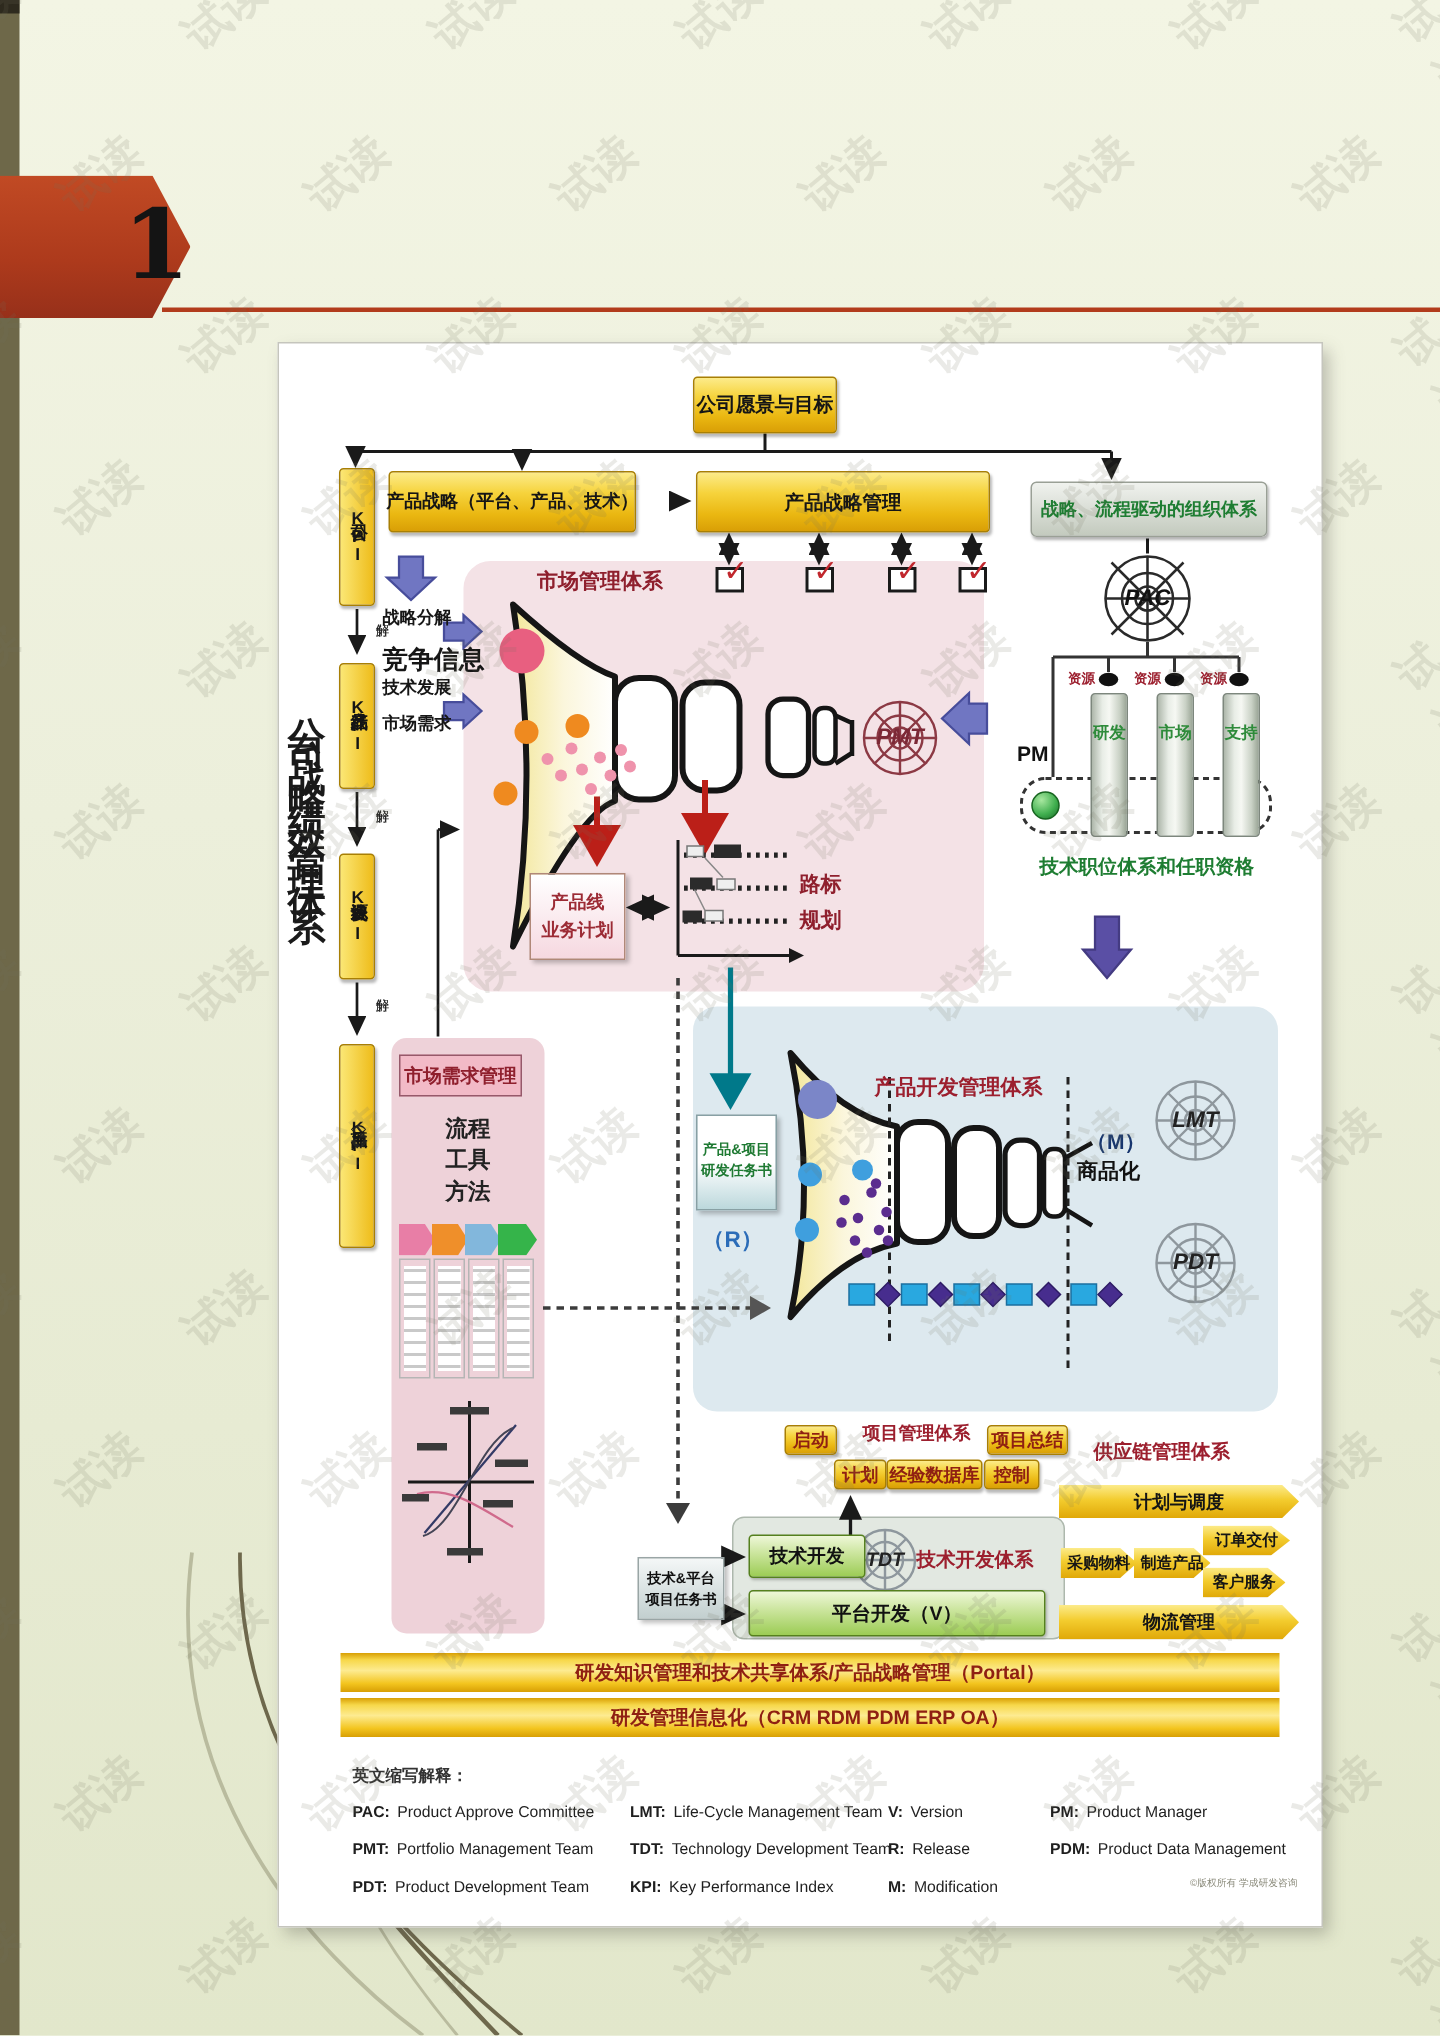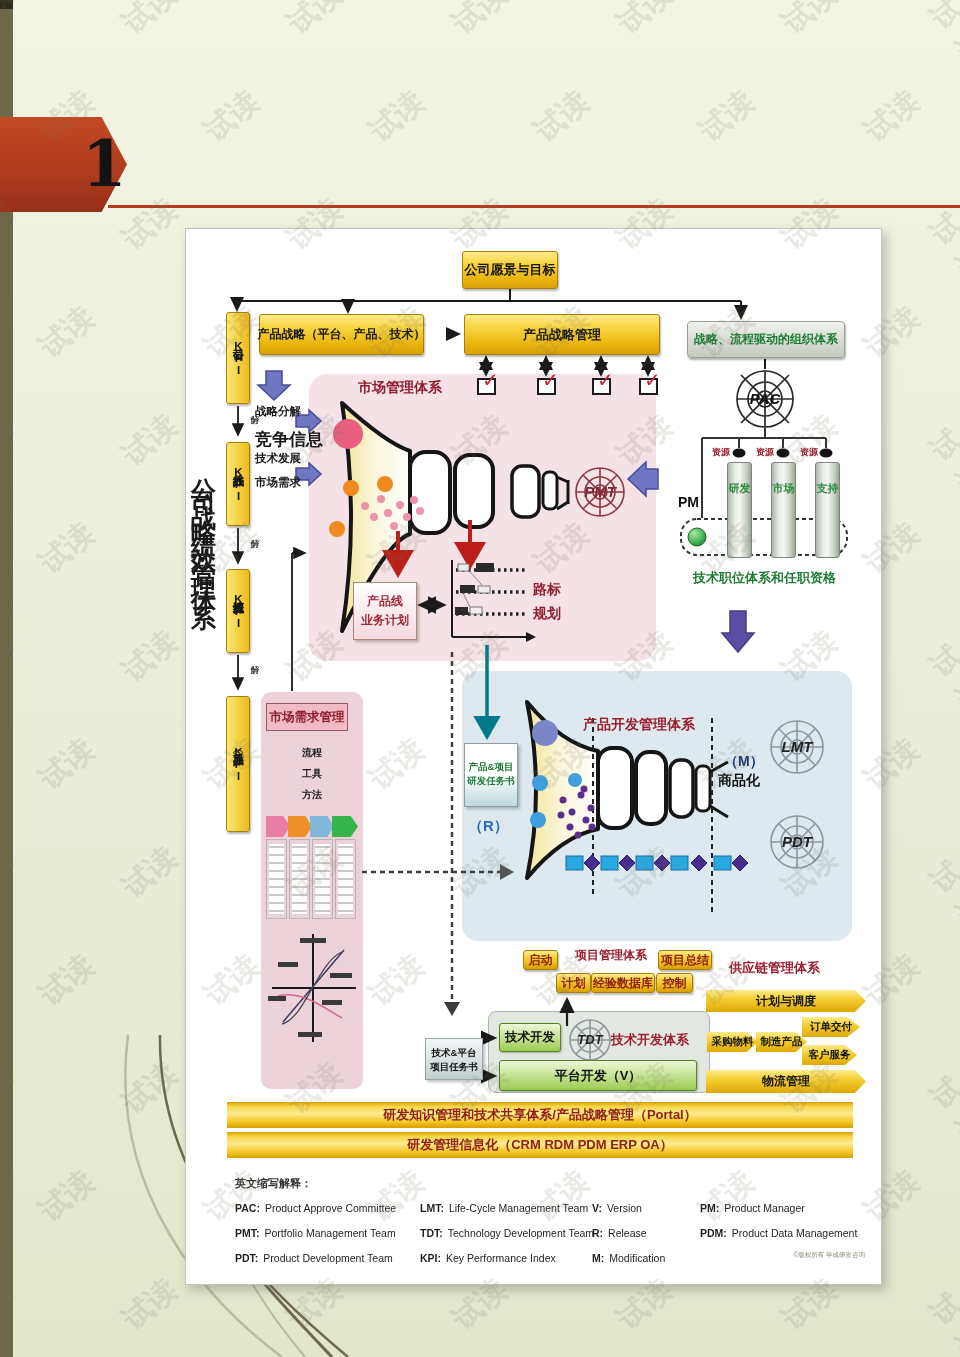--- a/index.html
+++ b/index.html
@@ -355,21 +355,21 @@
               background:linear-gradient(90deg,#aeb7ab 0%,#e8ede6 30%,#f6f8f3 50%,#c9d1c5 80%,#9aa596 100%);
               text-align:center;padding-top:18px;font-size:11px;font-weight:bold;color:#2e8b3a;">
     <span>支持</span></div>
   <div class="abs nw" style="left:678px;top:494px;font-size:14px;font-weight:bold;color:#111;z-index:4;">PM</div>
   <div class="abs nw" style="left:693px;top:569px;font-size:13px;font-weight:bold;color:#1e7d32;z-index:4;">技术职位体系和任职资格</div>
 
   <div class="abs flexc" style="left:266px;top:703px;width:82px;height:28px;z-index:4;background:#f2bac7;border:1.5px solid #96596a;
               font-size:12.5px;font-weight:bold;color:#8f1f2d;">
     <span class="nw">市场需求管理</span>
     </div>
-  <div class="abs" style="left:289px;top:742px;width:46px;z-index:4;text-align:center;font-size:10px;font-weight:bold;color:#222;line-height:21px;">
+  <div class="abs" style="left:289px;top:742px;width:46px;z-index:4;text-align:center;font-size:15px;font-weight:bold;color:#222;line-height:21px;">
     <div>流程</div>
     <div>工具</div>
     <div>方法</div>
     </div>
   <div class="abs chev" style="left:266px;top:816px;width:24px;height:21px;background:#e87ea6;z-index:4;"></div>
   <div class="abs chev" style="left:288px;top:816px;width:24px;height:21px;background:#ef8f2a;z-index:4;"></div>
   <div class="abs chev" style="left:310px;top:816px;width:24px;height:21px;background:#82b7dc;z-index:4;"></div>
   <div class="abs chev" style="left:332px;top:816px;width:26px;height:21px;background:#35b44a;z-index:4;"></div>
   <div class="abs minipanel" style="left:266px;top:839px;width:21px;height:80px;z-index:4;"></div>
   <div class="abs minipanel" style="left:289px;top:839px;width:21px;height:80px;z-index:4;"></div>
@@ -405,21 +405,21 @@
   <div class="abs ybox ybox-red flexc" style="left:656px;top:973px;width:37px;height:20px;font-size:12px;z-index:4;">
     <span>控制</span>
     </div>
 
   <div class="abs" style="left:425px;top:1038px;width:58px;height:42px;z-index:4;background:linear-gradient(180deg,#f4f7f7,#c2cfcf);
               border:1px solid #99a5a5;box-shadow:2px 2px 3px rgba(0,0,0,.25);text-align:center;padding-top:7px;
               font-size:9.5px;font-weight:bold;color:#111;line-height:14px;">
     <div>技术&amp;平台</div>
     <div>项目任务书</div>
     </div>
-  <div class="abs gbox flexc" style="left:499px;top:1023px;width:62px;height:29px;font-size:12.5px;z-index:4;">
+  <div class="abs gbox flexc" style="left:499px;top:1023px;width:78px;height:29px;font-size:12.5px;z-index:4;">
     <span class="nw">技术开发</span>
     </div>
   <div class="abs globe-label" style="left:572px;top:1032px;width:36px;font-size:13px;color:#222;z-index:4;">TDT</div>
   <div class="abs nw" style="left:611px;top:1031px;font-size:13px;font-weight:bold;color:#9c1f2e;z-index:4;">技术开发体系</div>
   <div class="abs gbox flexc" style="left:499px;top:1060px;width:198px;height:31px;font-size:13px;z-index:4;">
     <span class="nw">平台开发（V）</span>
     </div>
 
   <div class="abs nw" style="left:729px;top:959px;font-size:13px;font-weight:bold;color:#9c1f2e;z-index:4;">供应链管理体系</div>
   <div class="abs sarrow tip-l" style="left:706px;top:990px;width:160px;height:22px;font-size:12px;z-index:4;">

